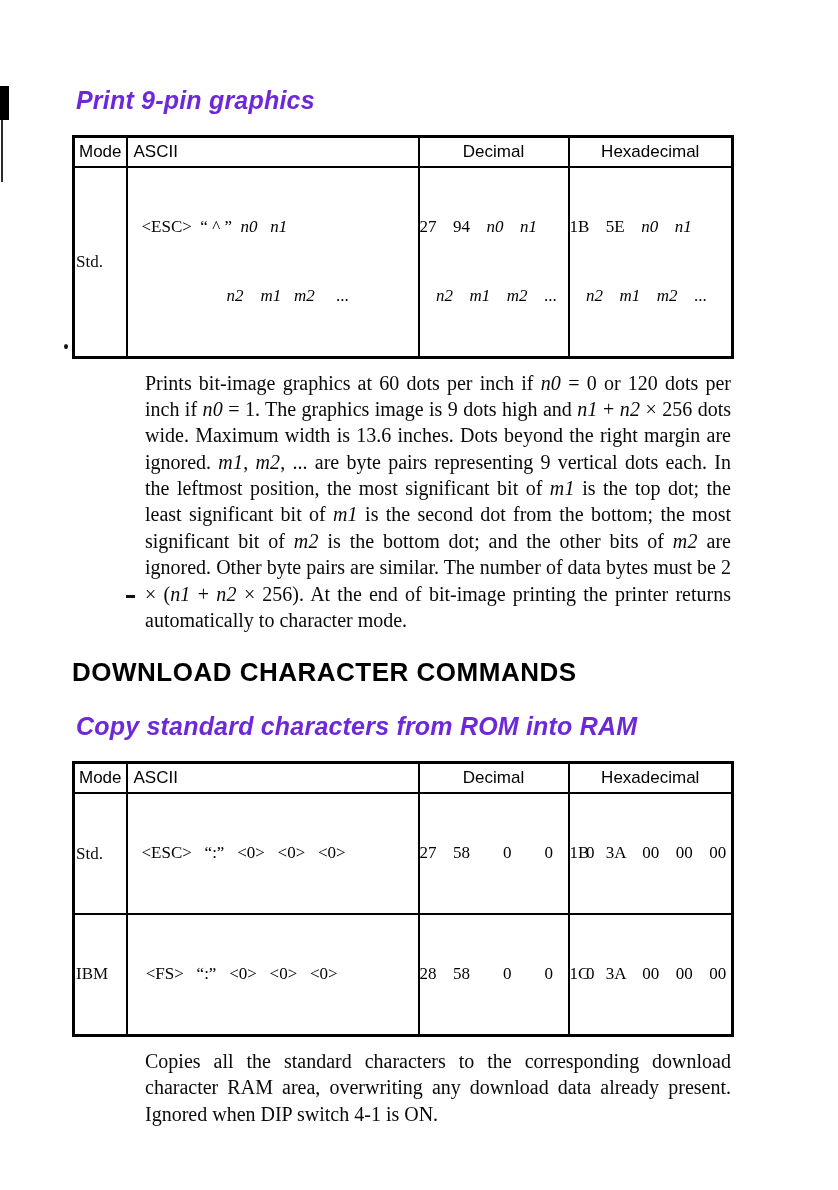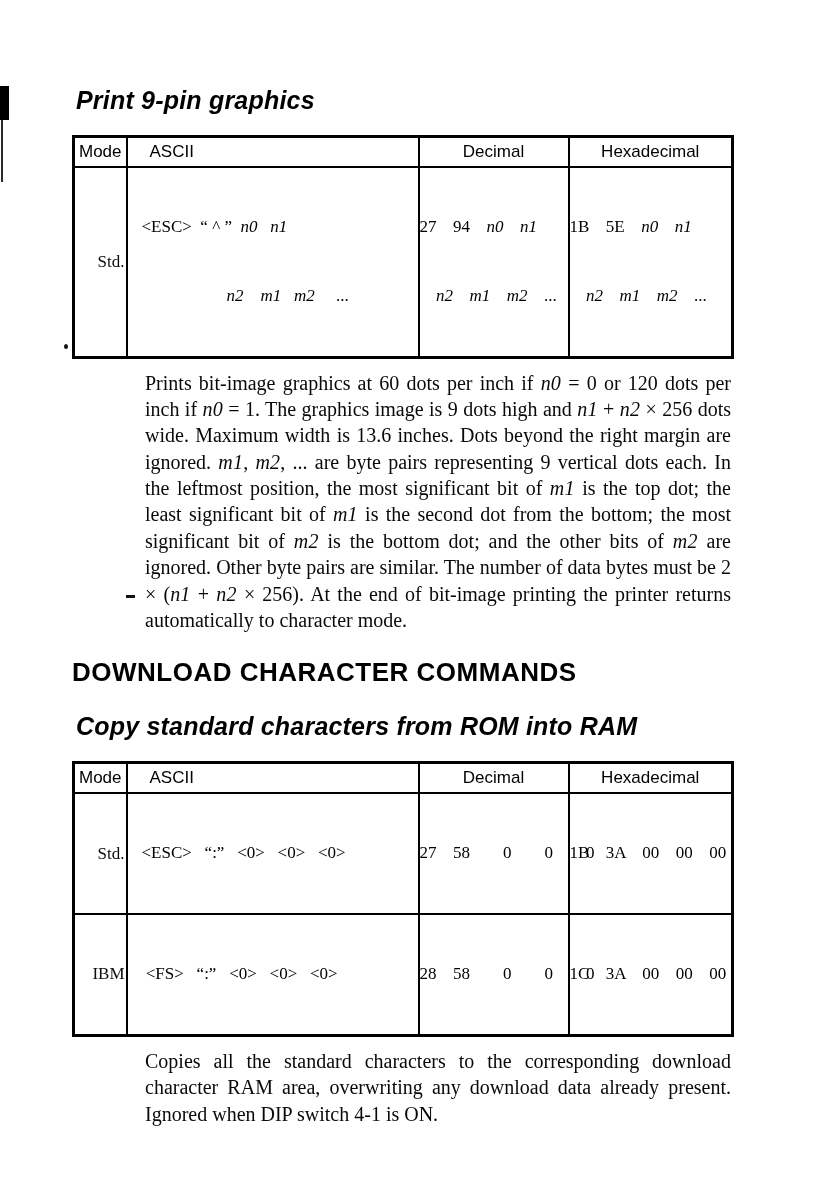--- a/index.html
+++ b/index.html
@@ -15,21 +15,21 @@
   .artifact-dot{position:absolute;left:64px;top:258px;width:4px;height:5px;background:#111;border-radius:50%;}
   .artifact-dash{position:absolute;left:126px;top:509px;width:9px;height:3px;background:#111;}
 
   
   h1.chapter{
     font-family:"Liberation Sans",sans-serif;font-weight:bold;font-style:normal;
     font-size:26px;letter-spacing:0.5px;margin:24px 0 12px 72px;color:#000;
   }
   h2.sub{
     font-family:"Liberation Sans",sans-serif;font-weight:bold;font-style:italic;
-    font-size:25px;margin:0 0 0 76px;color:#000000;letter-spacing:0.2px;
+    font-size:25px;margin:0 0 0 76px;color:#6d28d9;letter-spacing:0.2px;
   }
   h2.first{margin-top:86px;}
   h2.copy{margin-top:24px;}
   h2.define{margin-top:20px;}
 
   
   p.body-text{
     margin:11px 107px 0 145px;text-align:justify;
     font-size:20px;line-height:1.32;color:#090909;
   }
@@ -39,22 +39,22 @@
   table.cmd{
     border-collapse:collapse;table-layout:fixed;width:659px;
     margin:20px 0 0 72px;font-family:"Liberation Serif",serif;
   }
   table.cmd, table.cmd th, table.cmd td{border:2px solid #000;}
   table.cmd{border-width:3px;}
   table.cmd th{
     font-family:"Liberation Sans",sans-serif;font-weight:normal;
     font-size:17px;height:26px;color:#000;
   }
-  table.cmd th.h-ascii{text-align:left;padding-left:22px;}
-  td.mode{text-align:right;font-size:17px;vertical-align:middle;}
+  table.cmd th.h-ascii{text-align:left;padding-left:6px;}
+  td.mode{text-align:left;font-size:17px;vertical-align:middle;}
   td.code{
     white-space:pre;font-size:17px;vertical-align:middle;
     padding:2px 0 2px 14px;line-height:1.35;color:#000000;
   }
   td.dec,td.hex{word-spacing:4px;padding-left:0;}
   td.code .cl{white-space:pre;}
   #t1 tbody td{height:50px;}
   #t2 tbody td{height:26px;}
 </style>
 </head>

